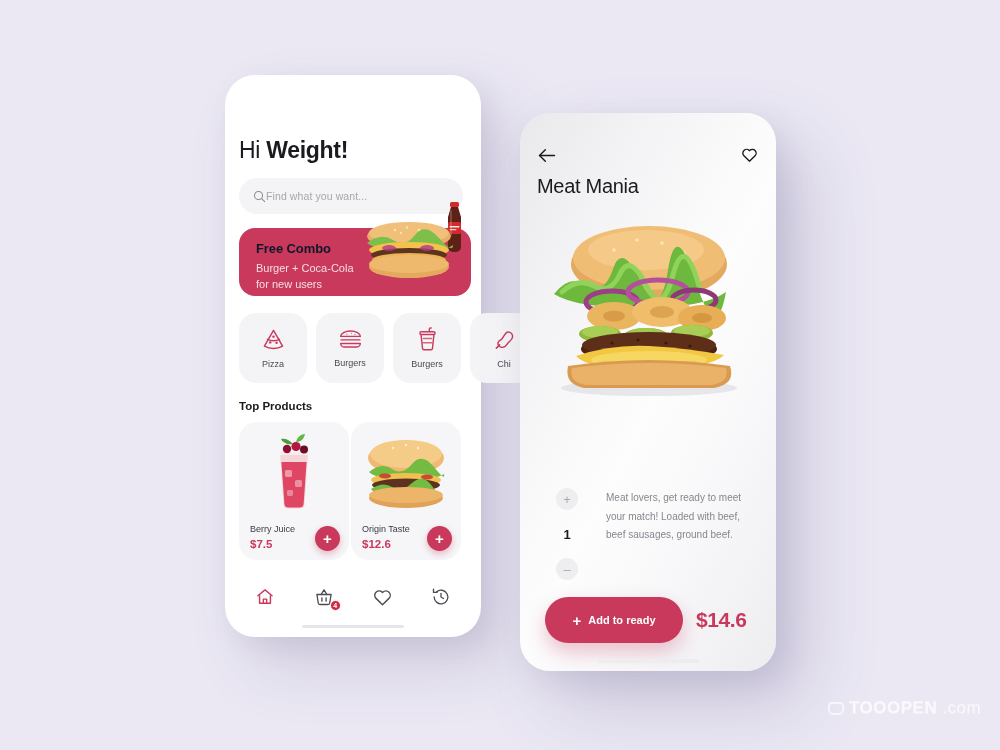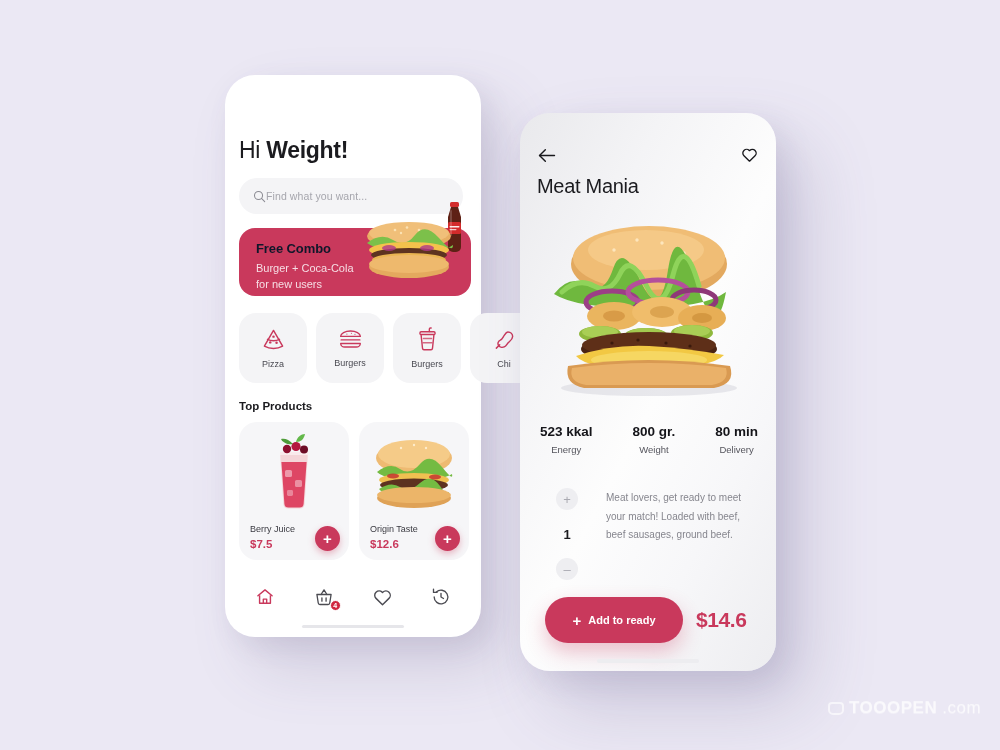--- a/index.html
+++ b/index.html
@@ -99,21 +99,21 @@
   .cat-label { font-size: 9px; color: #4a4a52; }
 
   .section-title {
     position: absolute; left: 239px; top: 400px;
     font-size: 11.5px; font-weight: 700; color: #1b1b1f; text-align: center;
   }
 
   .products {
     position: absolute; left: 239px; top: 422px;
     width: 245px; height: 140px;
-    display: flex; gap: 10px;
+    display: flex; gap: 2px;
   }
   .pcard {
     width: 110px; height: 138px; flex: 0 0 110px;
     background: #f6f6f8; border-radius: 18px;
     position: relative; overflow: hidden;
   }
   .pimg { position: absolute; left: 0; top: 6px; width: 110px; height: 88px; }
   .pname {
     position: absolute; left: 11px; bottom: 26px;
     font-size: 9px; color: #3a3a41;
@@ -438,34 +438,20 @@
     <circle cx="132" cy="127" r="1.6" fill="#3a1a0c"></circle>
       <circle cx="156" cy="130" r="1.6" fill="#3a1a0c"></circle>
 
     <path d="M42 140q36-12 73-10t75 9q-12 13-74 14t-74-13z" fill="#f2c843"></path>
     <ellipse cx="115" cy="144" rx="58" ry="9" fill="#f7d967" opacity=".85"></ellipse>
 
     <path d="M34 150q80-12 162 0 6 18-16 22H50q-20-4-16-22z" fill="#d99a52"></path>
     <path d="M38 152q78-10 154 0 4 14-14 17H52q-18-3-14-17z" fill="#eab169"></path>
   </svg>
 
-  <div class="stats">
-    <div>
-      <div class="stat-v">523 kkal</div>
-      <div class="stat-l">Energy</div>
-    </div>
-    <div>
-      <div class="stat-v">800 gr.</div>
-      <div class="stat-l">Weight</div>
-    </div>
-    <div>
-      <div class="stat-v">80 min</div>
-      <div class="stat-l">Delivery</div>
-    </div>
-  </div>
 
   <div class="stepper">
     <div class="step-btn">+</div>
     <div class="step-val">1</div>
     <div class="step-btn">–</div>
   </div>
 
   <div class="desc">Meat lovers, get ready to meet your match! Loaded with beef, beef sausages, ground beef.</div>
 
   <div class="cta">

